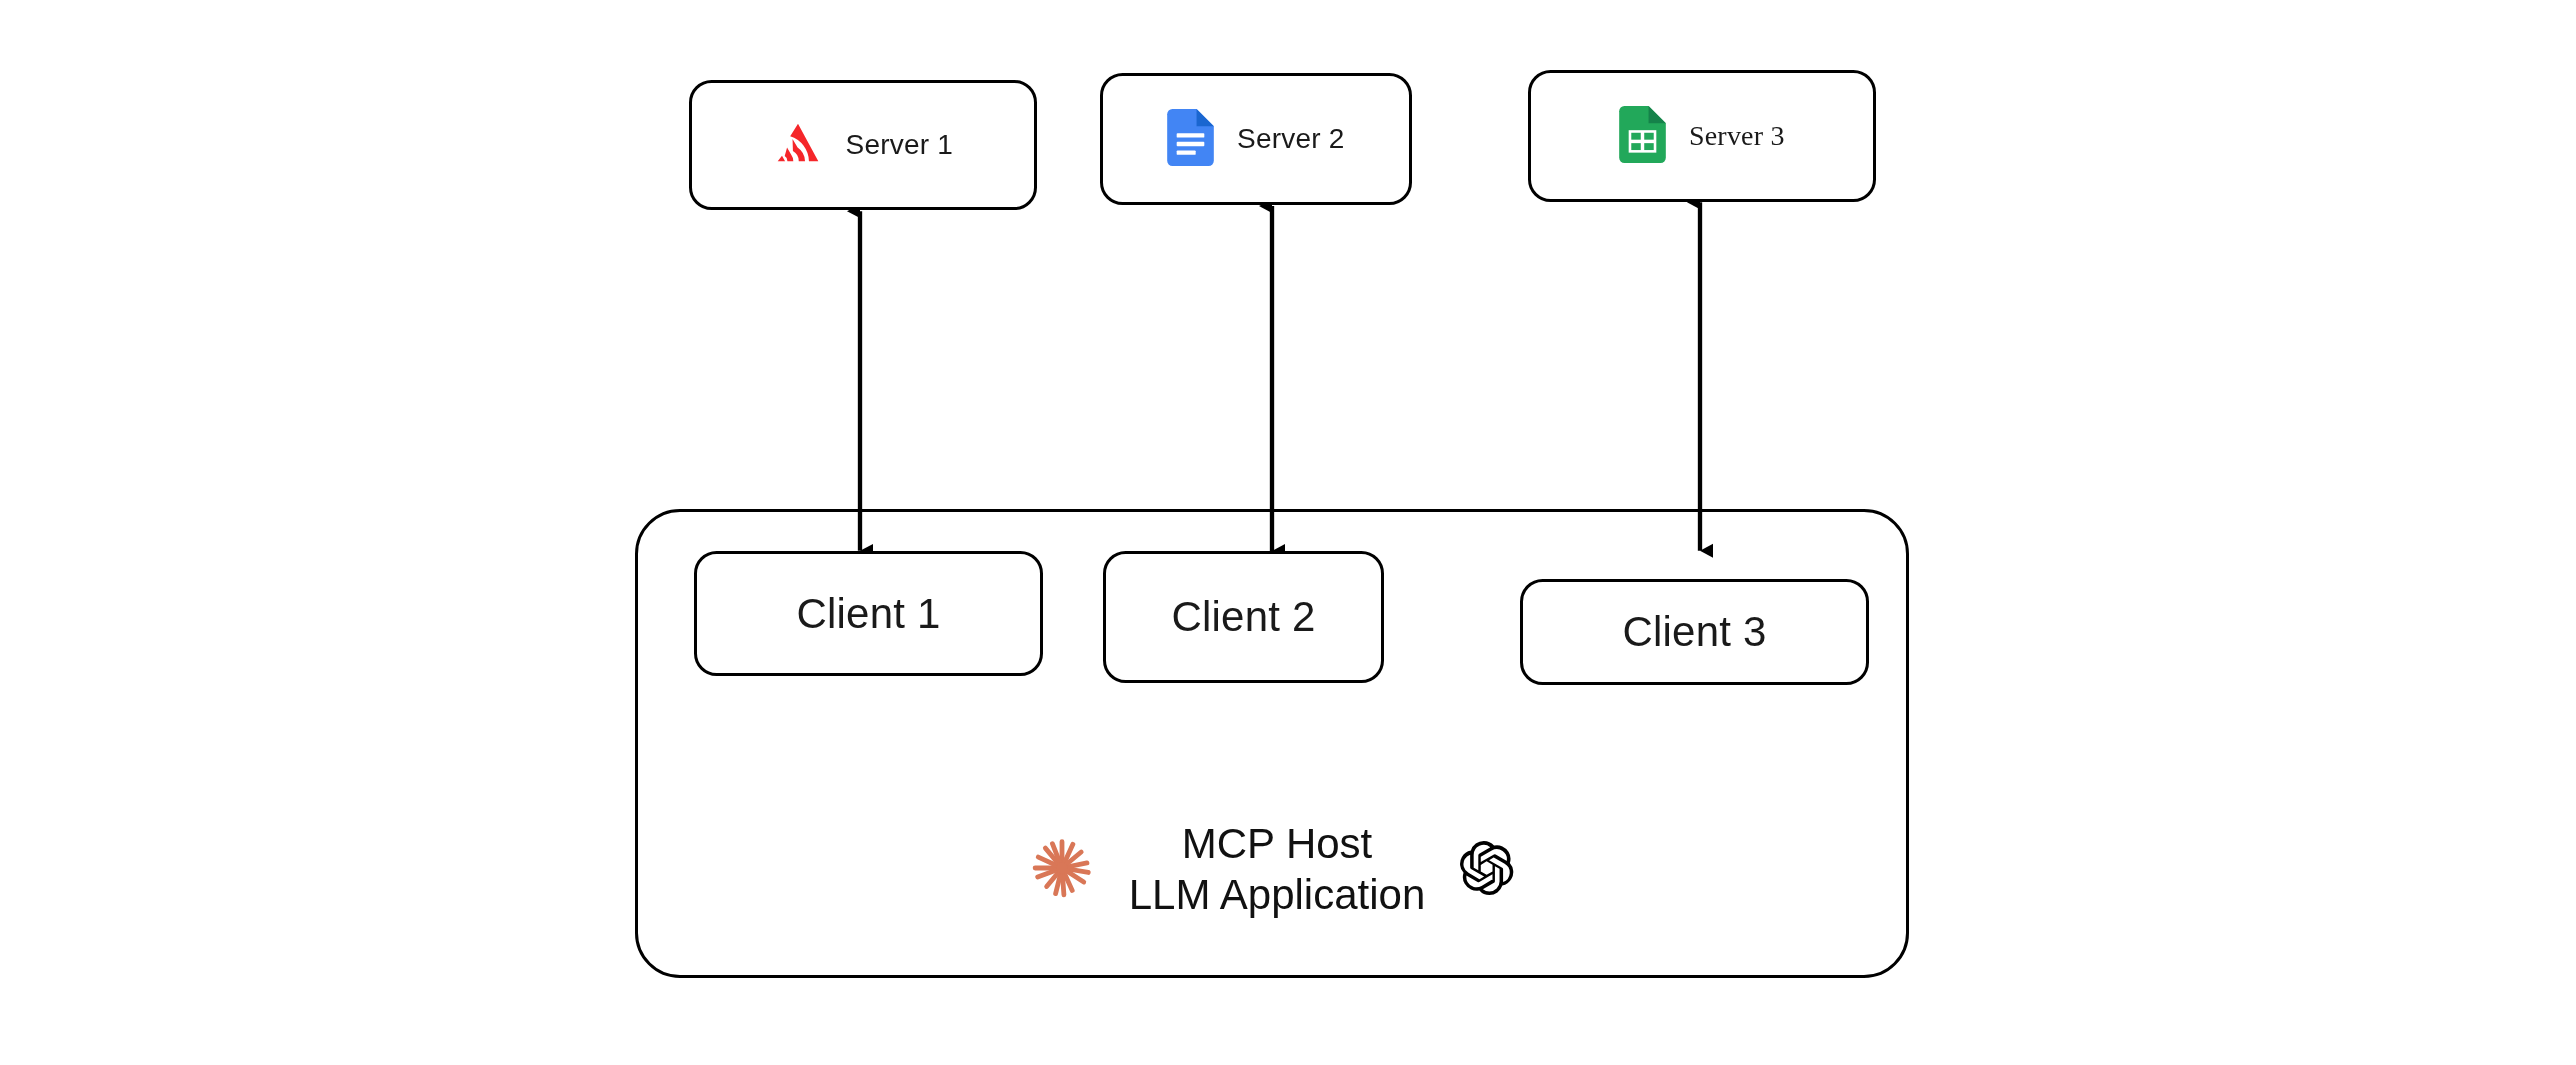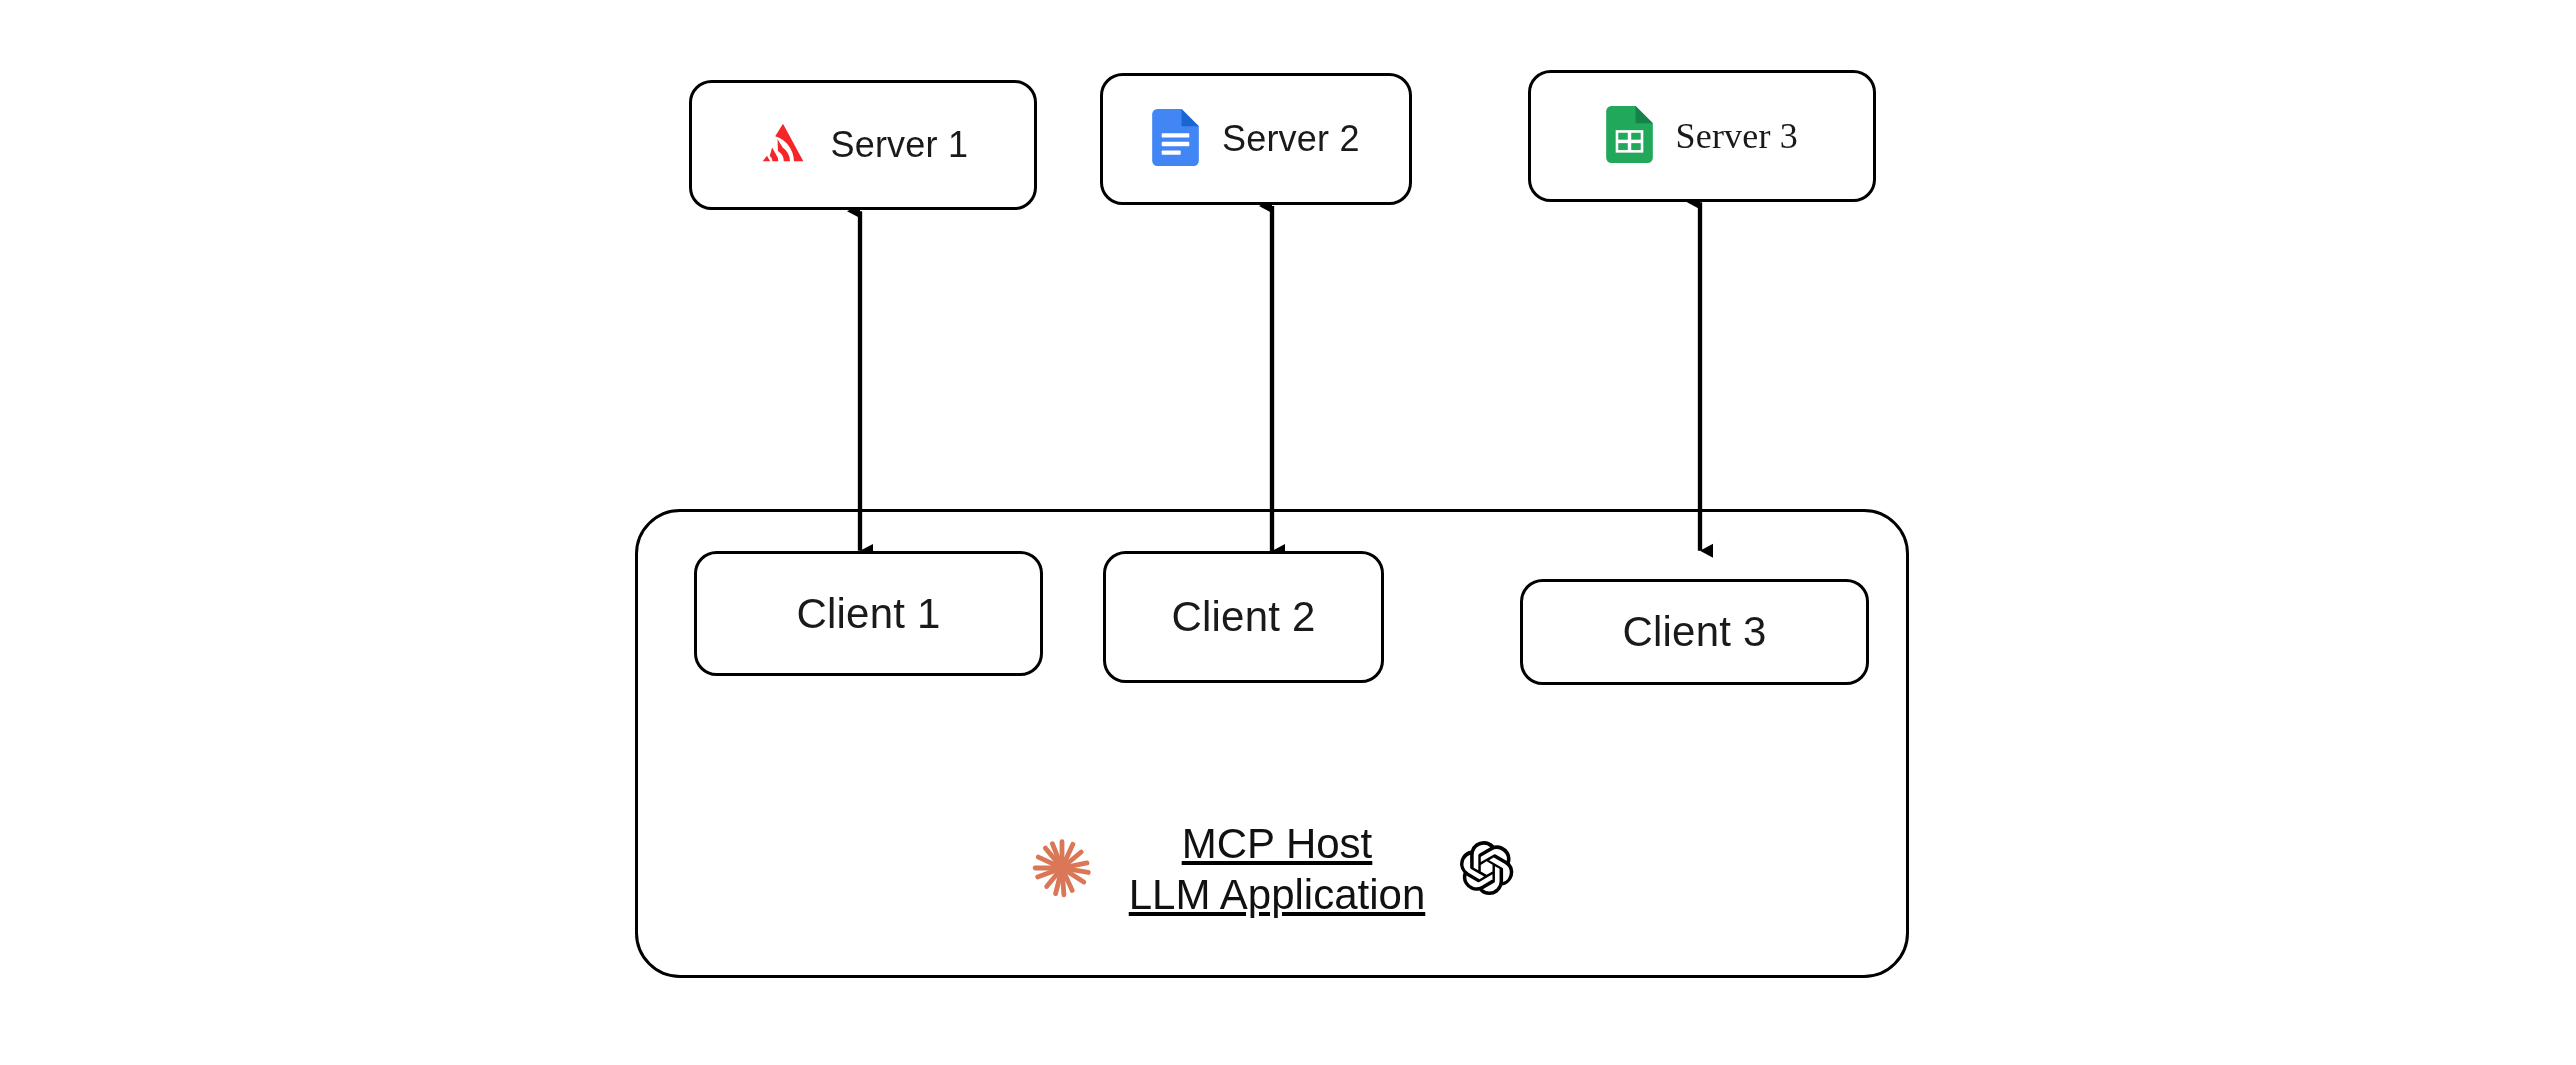--- a/index.html
+++ b/index.html
@@ -35,21 +35,21 @@
     justify-content: center;
     z-index: 5;
   }
 
   .server-box {
     gap: 22.6px;
     padding: 0 24px;
   }
 
   .node-label {
-    font-size: 36px;
+    font-size: 28px;
     color: #1a1a1a;
     font-weight: 400;
     line-height: 1;
     white-space: nowrap;
     letter-spacing: 0.2px;
   }
 
   .client-box .node-label {
     font-size: 42px;
   }
@@ -171,21 +171,21 @@
   <div class="node client-box" style="left: 694px; top: 551px; width: 349px; height: 125px;">
     <span class="node-label">Client 1</span>
   </div>
   <div class="node client-box" style="left: 1103px; top: 551px; width: 281px; height: 132px;">
     <span class="node-label">Client 2</span>
   </div>
   <div class="node client-box" style="left: 1520px; top: 551px; width: 349px; height: 106px; margin-top: 28px;">
     <span class="node-label">Client 3</span>
   </div>
 
-  <div class="host-footer" style="left: 635px; width: 1274px; top: 817px; height: 104px; text-decoration: underline;">
+  <div class="host-footer" style="left: 635px; width: 1274px; top: 817px; height: 104px;">
     <span class="icon">
       <svg width="64" height="64" viewBox="0 0 100 100">
         <g stroke="#D97757" stroke-width="7.5" stroke-linecap="round" fill="none">
           <line x1="50" y1="50" x2="50" y2="9"></line>
           <line x1="50" y1="50" x2="67" y2="13"></line>
           <line x1="50" y1="50" x2="80" y2="25"></line>
           <line x1="50" y1="50" x2="89" y2="42"></line>
           <line x1="50" y1="50" x2="91" y2="57"></line>
           <line x1="50" y1="50" x2="84" y2="72"></line>
           <line x1="50" y1="50" x2="66" y2="85"></line>

